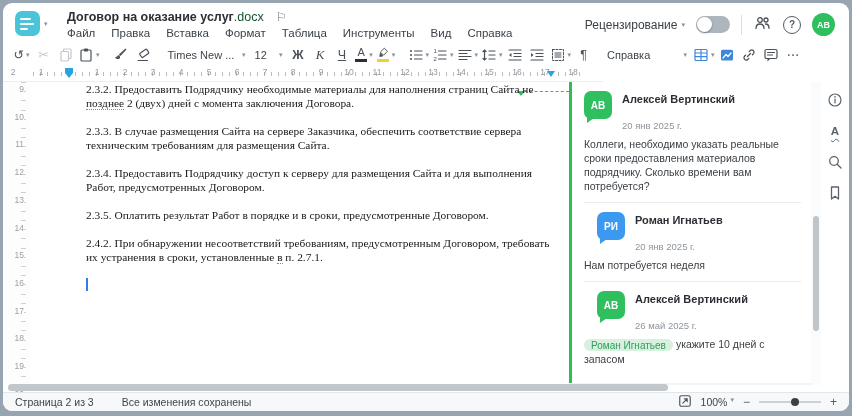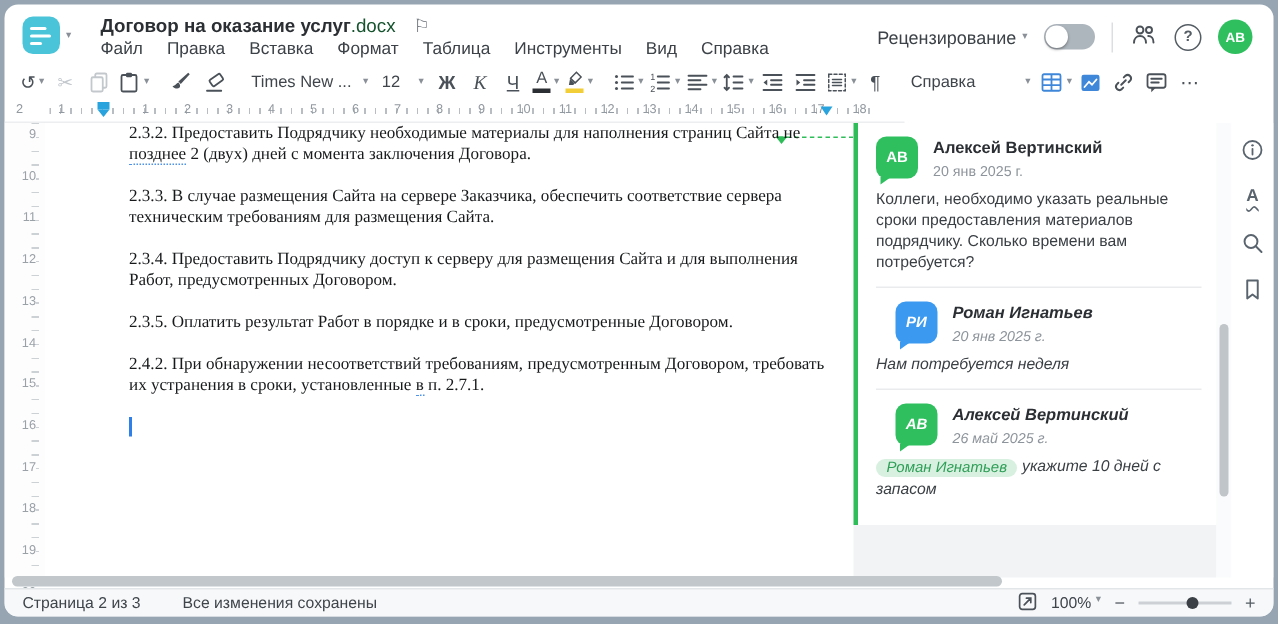--- a/index.html
+++ b/index.html
@@ -77,32 +77,32 @@
   .gap-before{margin-top:28px;}
   .marked{border-bottom:1.5px dotted #4d94e8;}
   .cursor{width:2px;height:13px;background:#2f7fe8;margin-top:0px;}
   .connector{position:absolute;top:9px;left:488px;width:50px;border-top:1.5px dashed #2ebd59;}
   .connector::before{content:"";position:absolute;left:-2px;top:-1px;border-left:4px solid transparent;
     border-right:4px solid transparent;border-top:5px solid #2ebd59;}
 
   
   .comments{position:absolute;left:566px;top:79px;width:242px;bottom:26px;background:#f1f3f5;}
   .comment-card{background:#fff;border-left:3px solid #2ebd59;padding:9px 10px 8px 12px;box-sizing:border-box;}
-  .comment + .comment{border-top:1px solid #e9ebed;padding-top:9px;margin-top:2px;font-style:italic;}
+  .comment + .comment{border-top:1px solid #e9ebed;padding-top:9px;margin-top:2px;}
   .c-header{display:flex;gap:10px;margin-bottom:4px;}
   .comment.reply .c-header{margin-left:13px;}
   .c-avatar{width:28px;height:28px;border-radius:7px;position:relative;color:#fff;font-weight:700;
     font-size:10px;display:flex;align-items:center;justify-content:center;flex:none;}
   .c-avatar.green{background:#2fbf5f;}
   .c-avatar.blue{background:#3b9af0;}
   .c-avatar::after{content:"";position:absolute;left:3px;bottom:-4px;border-left:0 solid transparent;
     border-right:7px solid transparent;border-top:5px solid #2fbf5f;}
   .c-avatar.blue::after{border-top-color:#3b9af0;}
   .c-author{font-size:11px;font-weight:700;color:#2b2f33;line-height:13px;padding-top:2px;}
-  .c-date{font-size:9.5px;color:#8d949b;margin-top:3px;}
+  .c-date{font-size:9.5px;color:#8d949b;margin-top:14px;}
   .c-body{font-size:10.5px;line-height:14px;color:#3a3f44;margin:6px 0 9px;}
   .mention{background:#d8f0e0;color:#2f9e57;border-radius:8px;padding:0.5px 7px;font-size:10px;margin-right:3px;}
 
   
   .vscroll{position:absolute;left:808px;width:10px;top:79px;bottom:26px;background:#fafbfc;}
   .vscroll .thumb{position:absolute;left:2px;width:6px;top:134px;height:115px;background:#c0c5c9;border-radius:3px;}
   .side-icons{position:absolute;left:818px;right:0;top:79px;bottom:26px;background:#fff;display:flex;
     flex-direction:column;align-items:center;padding-top:10px;gap:15px;color:#5a646e;}
   .side-icons .si{cursor:pointer;height:16px;display:flex;align-items:center;justify-content:center;}
   .spell{font-size:11.5px;font-weight:700;color:#5a646e;text-decoration:underline wavy 1px #5a646e;

